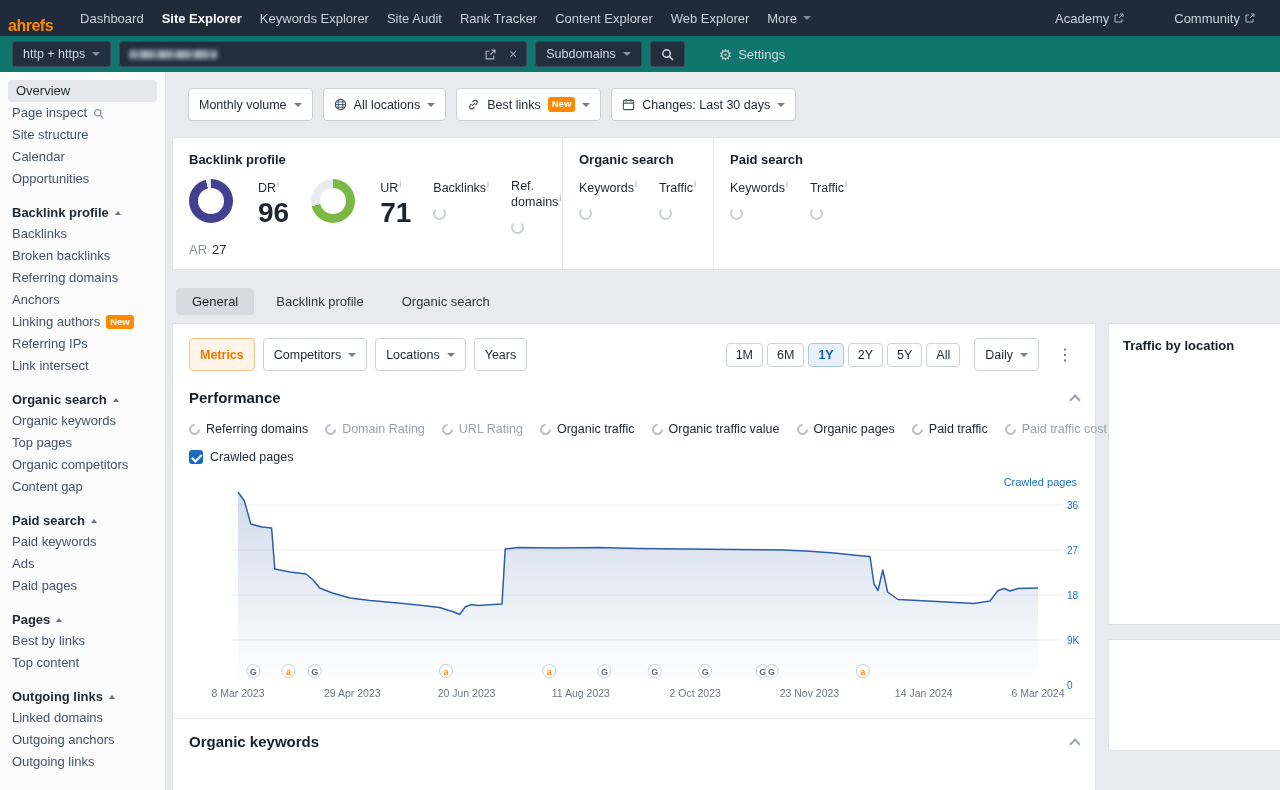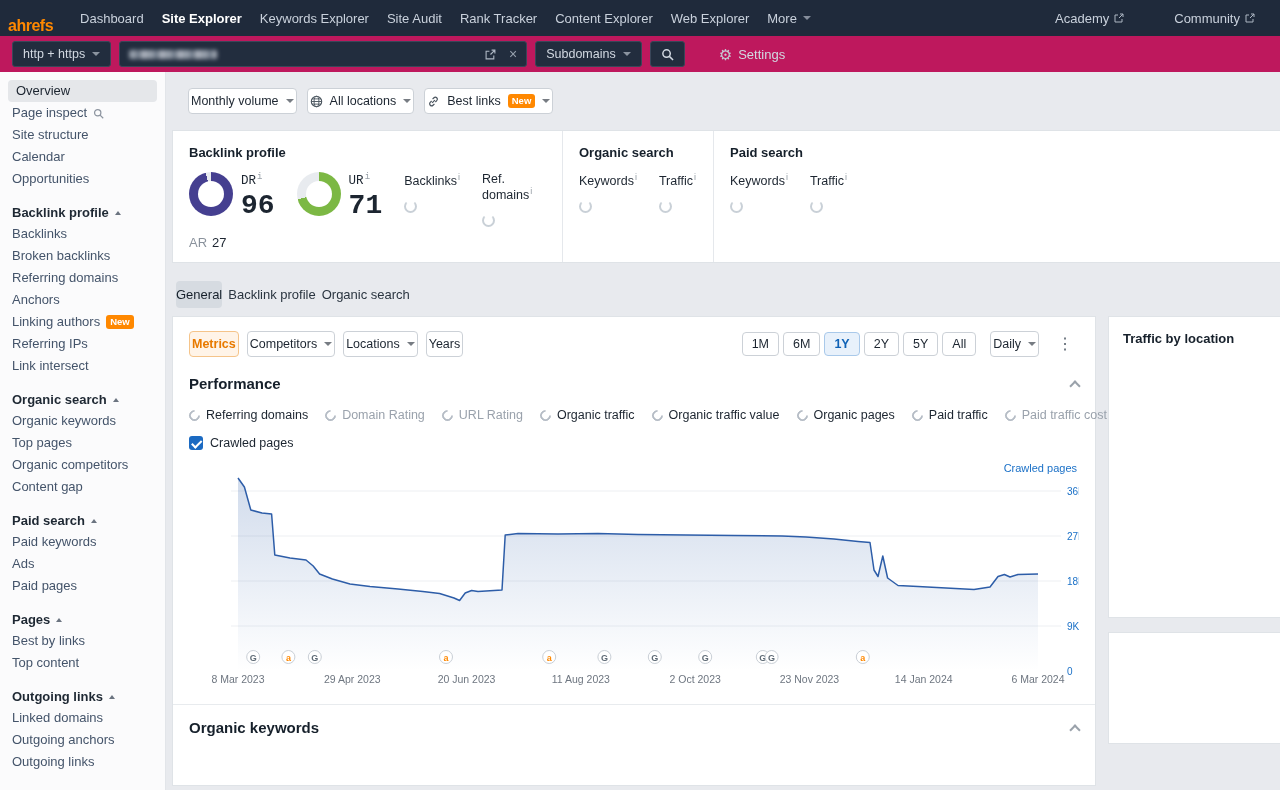--- a/index.html
+++ b/index.html
@@ -12,21 +12,21 @@
   .topnav { height:36px; background:#1f2a3b; display:flex; align-items:center; }
   .logo { color:#ff8800; font-weight:800; font-size:16px; padding:0 18px 0 8px; letter-spacing:-0.5px; cursor:pointer;margin-top:16px; }
   .nav-items { display:flex; align-items:center; height:100%; }
   .nav-item { color:#c9d1dc; font-size:13px; padding:0 9px; height:100%; display:flex; align-items:center; cursor:pointer; }
   .nav-item.active { color:#fff; font-weight:700; }
   .nav-right { margin-left:auto; display:flex; align-items:center; padding-right:16px;gap:32px; }
   .nav-right .nav-item { gap:5px; }
   .ext-svg { display:inline-flex; color:#aeb7c4; }
 
   
-  .searchbar { height:36px; background:#be185d; display:flex; align-items:center; padding:0 12px; gap:8px; }
+  .searchbar { height:36px; background:#0f766e; display:flex; align-items:center; padding:0 12px; gap:8px; }
   .dark-btn { background:#222d3e; border:1px solid #3a4659; color:#d2d9e2; height:26px; border-radius:3px;
     font-size:12.5px; display:inline-flex; align-items:center; gap:7px; padding:0 10px; }
   .url-input { flex:0 0 408px; height:26px; background:#222d3e; border:1px solid #3a4659; border-radius:3px;
     display:flex; align-items:center; padding:0 9px; cursor:text; }
   .input-icons { margin-left:auto; display:flex; align-items:center; gap:13px; color:#97a1ae; }
   .clear-x { font-size:14px; line-height:1; cursor:pointer; }
   .settings { display:flex; align-items:center; gap:6px; color:#d2d9e2; margin-left:26px; cursor:pointer; }
   .gear { font-size:15px; color:#c6ccd4; line-height:1; }
 
   .blur-block { display:inline-block; border-radius:2px; filter:blur(2px); opacity:.85; }
@@ -53,46 +53,46 @@
 
   
   .page-header { display:flex; align-items:center; margin:20px 0 0 6px; }
   .burger { display:inline-flex; flex-direction:column; gap:3px; margin-right:14px; cursor:pointer; padding:2px; }
   .burger i { width:14px; height:2px; background:#4a5560; border-radius:1px; }
   .page-header h1 { font-size:16px; font-weight:700; color:#16202b; }
   .redirect-badge { background:#eca51f; color:#fff; font-size:11px; font-weight:700; padding:2px 7px; border-radius:3px; cursor:pointer; }
 
   
   .filter-row { display:flex; gap:10px; margin:16px 0 0 22px; }
-  .filter-btn { background:#fff; border:1px solid #ccd1d7; border-radius:4px; height:26px; padding:0 2px;
+  .filter-btn { background:#fff; border:1px solid #ccd1d7; border-radius:4px; height:33px; padding:0 10px;
     display:inline-flex; align-items:center; gap:7px; font-size:12.5px; color:#1c2530; }
   .f-ic { display:inline-flex; }
 
   
   .stats-card { display:flex; margin:16px 0 0 6px; width:1108px; background:#fff;
     border:1px solid #dfe3e7; border-right:none; min-height:127px; }
   .stat-sec { padding:14px 16px 12px 16px; }
   .stat-sec + .stat-sec { border-left:1px solid #e5e8ec; }
   .sec-w1 { width:389px; } .sec-w2 { width:151px; } .sec-w3 { width:190px; }
   .stat-title { font-weight:700; font-size:13px; color:#16202b; }
   .stat-body { display:flex; gap:22px; margin-top:12px; align-items:flex-start; }
-  .rgroup { display:flex; gap:8px;font-family:Liberation Mono, monospace; }
+  .rgroup { display:flex; gap:25px; }
   .rcol { display:flex; flex-direction:column; }
   .rlabel { font-size:12.5px; color:#1c2530; }
   .rvalue { font-size:28px; font-weight:600; line-height:1.15; margin-top:2px; }
   .inf { color:#98a0a8; font-size:9px; margin-left:1px; }
   .donut { width:44px; height:44px; border-radius:50%; position:relative; }
   .donut::after { content:""; position:absolute; inset:9px; background:#fff; border-radius:50%; }
   .spinner { width:13px; height:13px; border:2px solid #c9d0d7; border-top-color:transparent; border-radius:50%; margin-top:12px; }
   .ar-row { margin-top:8px; font-size:13px; }
   .ar-label { color:#8a929c; margin-right:5px; }
 
   
   .tabs-row { display:flex; gap:6px; margin:18px 0 0 10px; }
-  .tab { padding:6px 0; border-radius:4px; color:#2a3540; cursor:pointer; }
+  .tab { padding:6px 16px; border-radius:4px; color:#2a3540; cursor:pointer; }
   .tab.active { background:#d6dbe1; color:#16202b; }
 
   
   .content-row { display:flex; align-items:flex-start; margin:8px 0 0 6px; }
   .main-card { width:924px; background:#fff; border:1px solid #dfe3e7; min-height:470px; }
   .right-col { width:174px; margin-left:12px; display:flex; flex-direction:column; }
   .right-card { background:#fff; border:1px solid #dfe3e7; border-right:none; height:302px; padding:14px; }
   .right-card.lower { margin-top:14px; height:112px; padding:0; }
 
   
@@ -336,20 +336,30 @@
         </button>
         <button class="filter-btn">
           <span class="f-ic">
             <svg width="13" height="13" viewBox="0 0 14 14">
               <path d="M5.5 8.5l3-3" stroke="#4a545e" stroke-width="1.3"></path>
               <path d="M6 4.5L7.5 3a2.1 2.1 0 013 3L9 7.5M8 9.5L6.5 11a2.1 2.1 0 01-3-3L5 6.5" fill="none" stroke="#4a545e" stroke-width="1.3"></path>
             </svg>
           </span>
           <span>Best links</span>
           <span class="new-badge">New</span>
+          <span class="caret"></span>
+        </button>
+        <button class="filter-btn">
+          <span class="f-ic">
+            <svg width="13" height="13" viewBox="0 0 14 14">
+              <rect x="1.5" y="2.5" width="11" height="10" rx="1" fill="none" stroke="#4a545e" stroke-width="1.2"></rect>
+              <path d="M1.5 5.5h11M4.5 1v3M9.5 1v3" stroke="#4a545e" stroke-width="1.2"></path>
+            </svg>
+          </span>
+          <span>Changes: Last 30 days</span>
           <span class="caret"></span>
         </button>
       </div>
 
     <div class="stats-card">
       <div class="stat-sec sec-w1">
         <div class="stat-title">Backlink profile</div>
         <div class="stat-body">
           <div class="rgroup">
             <div class="donut" id="dr-donut" style="background: conic-gradient(rgb(69, 63, 144) 96%, rgb(232, 235, 239) 0deg);"></div>

